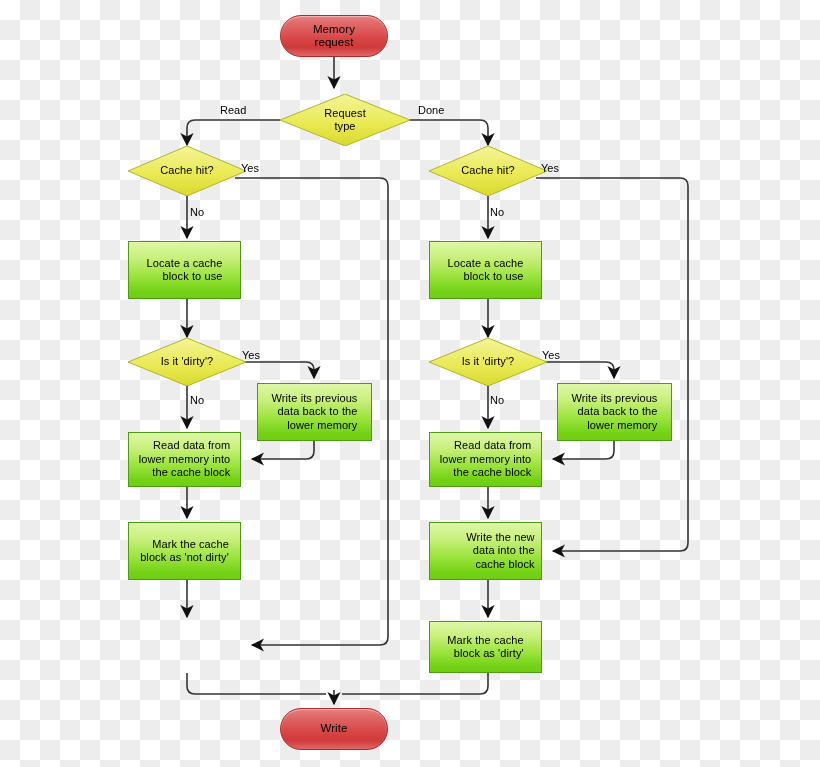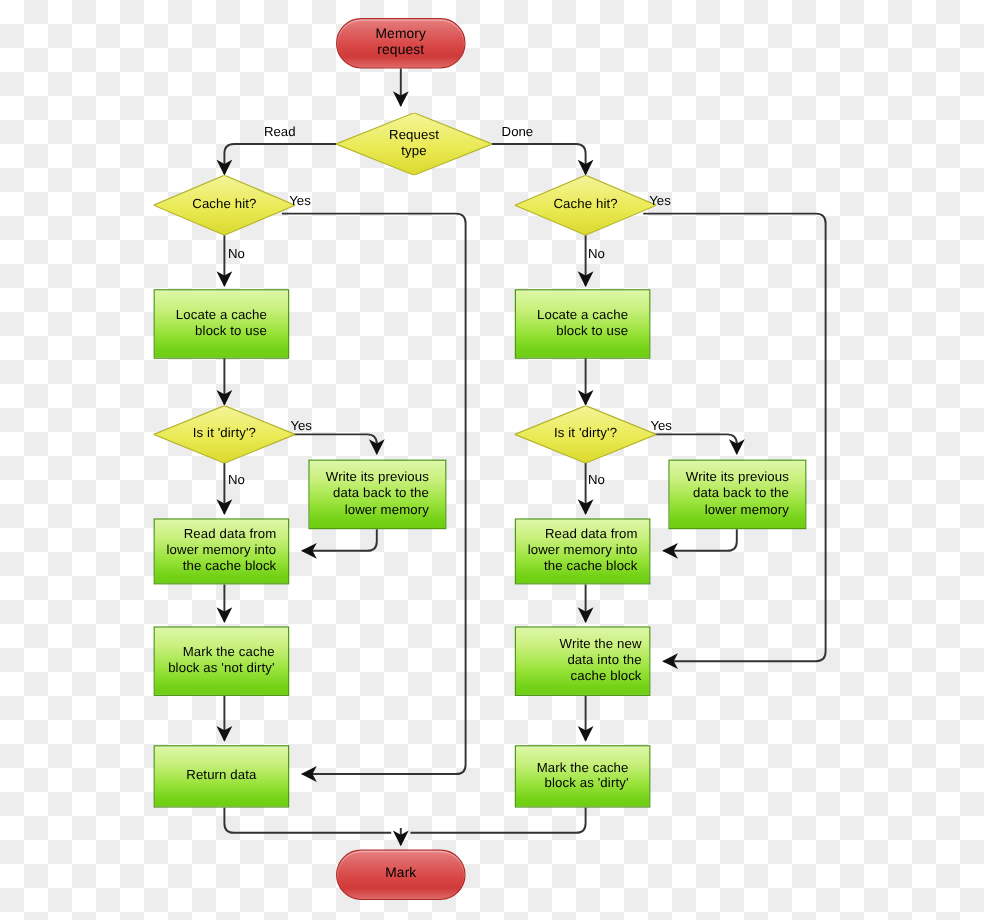--- a/index.html
+++ b/index.html
@@ -208,23 +208,20 @@
     <span>Read data from
 lower memory into
 the cache block</span>
   </div>
 
   <div class="node proc" style="left:128px; top:522px; width:113px; height:58px;">
     <span>Mark the cache
 block as 'not dirty'</span>
   </div>
 
-  <div class="node proc" style="left:128px; top:621px; width:113px; height:52px;">
-    <span>Return data</span>
-  </div>
 
   <div class="node dec" style="left:429px; top:146px; width:118px; height:50px;">
     <svg class="dshape" viewBox="0 0 118 50" preserveAspectRatio="none">
       <defs>
           <linearGradient id="gy4" x1="0" y1="0" x2="0" y2="1">
         <stop offset="0%" stop-color="#f4f49a"></stop>
             <stop offset="55%" stop-color="#eaea55"></stop>
             <stop offset="100%" stop-color="#d9d92e"></stop>
       </linearGradient>
         </defs>
@@ -269,21 +266,21 @@
 data into the
 cache block</span>
   </div>
 
   <div class="node proc" style="left:429px; top:621px; width:113px; height:52px;">
     <span>Mark the cache
 block as 'dirty'</span>
   </div>
 
   <div class="node term" style="left:280px; top:708px; width:108px; height:42px;">
-    <span>Mark</span>
+    <span>Write</span>
   </div>
 
   <span class="edge-label" style="left:220px; top:104px;">Read</span>
   <span class="edge-label" style="left:418px; top:104px;">Done</span>
 
   <span class="edge-label" style="left:241px; top:162px;">Yes</span>
   <span class="edge-label" style="left:190px; top:206px;">No</span>
   <span class="edge-label" style="left:242px; top:349px;">Yes</span>
   <span class="edge-label" style="left:190px; top:394px;">No</span>
 

